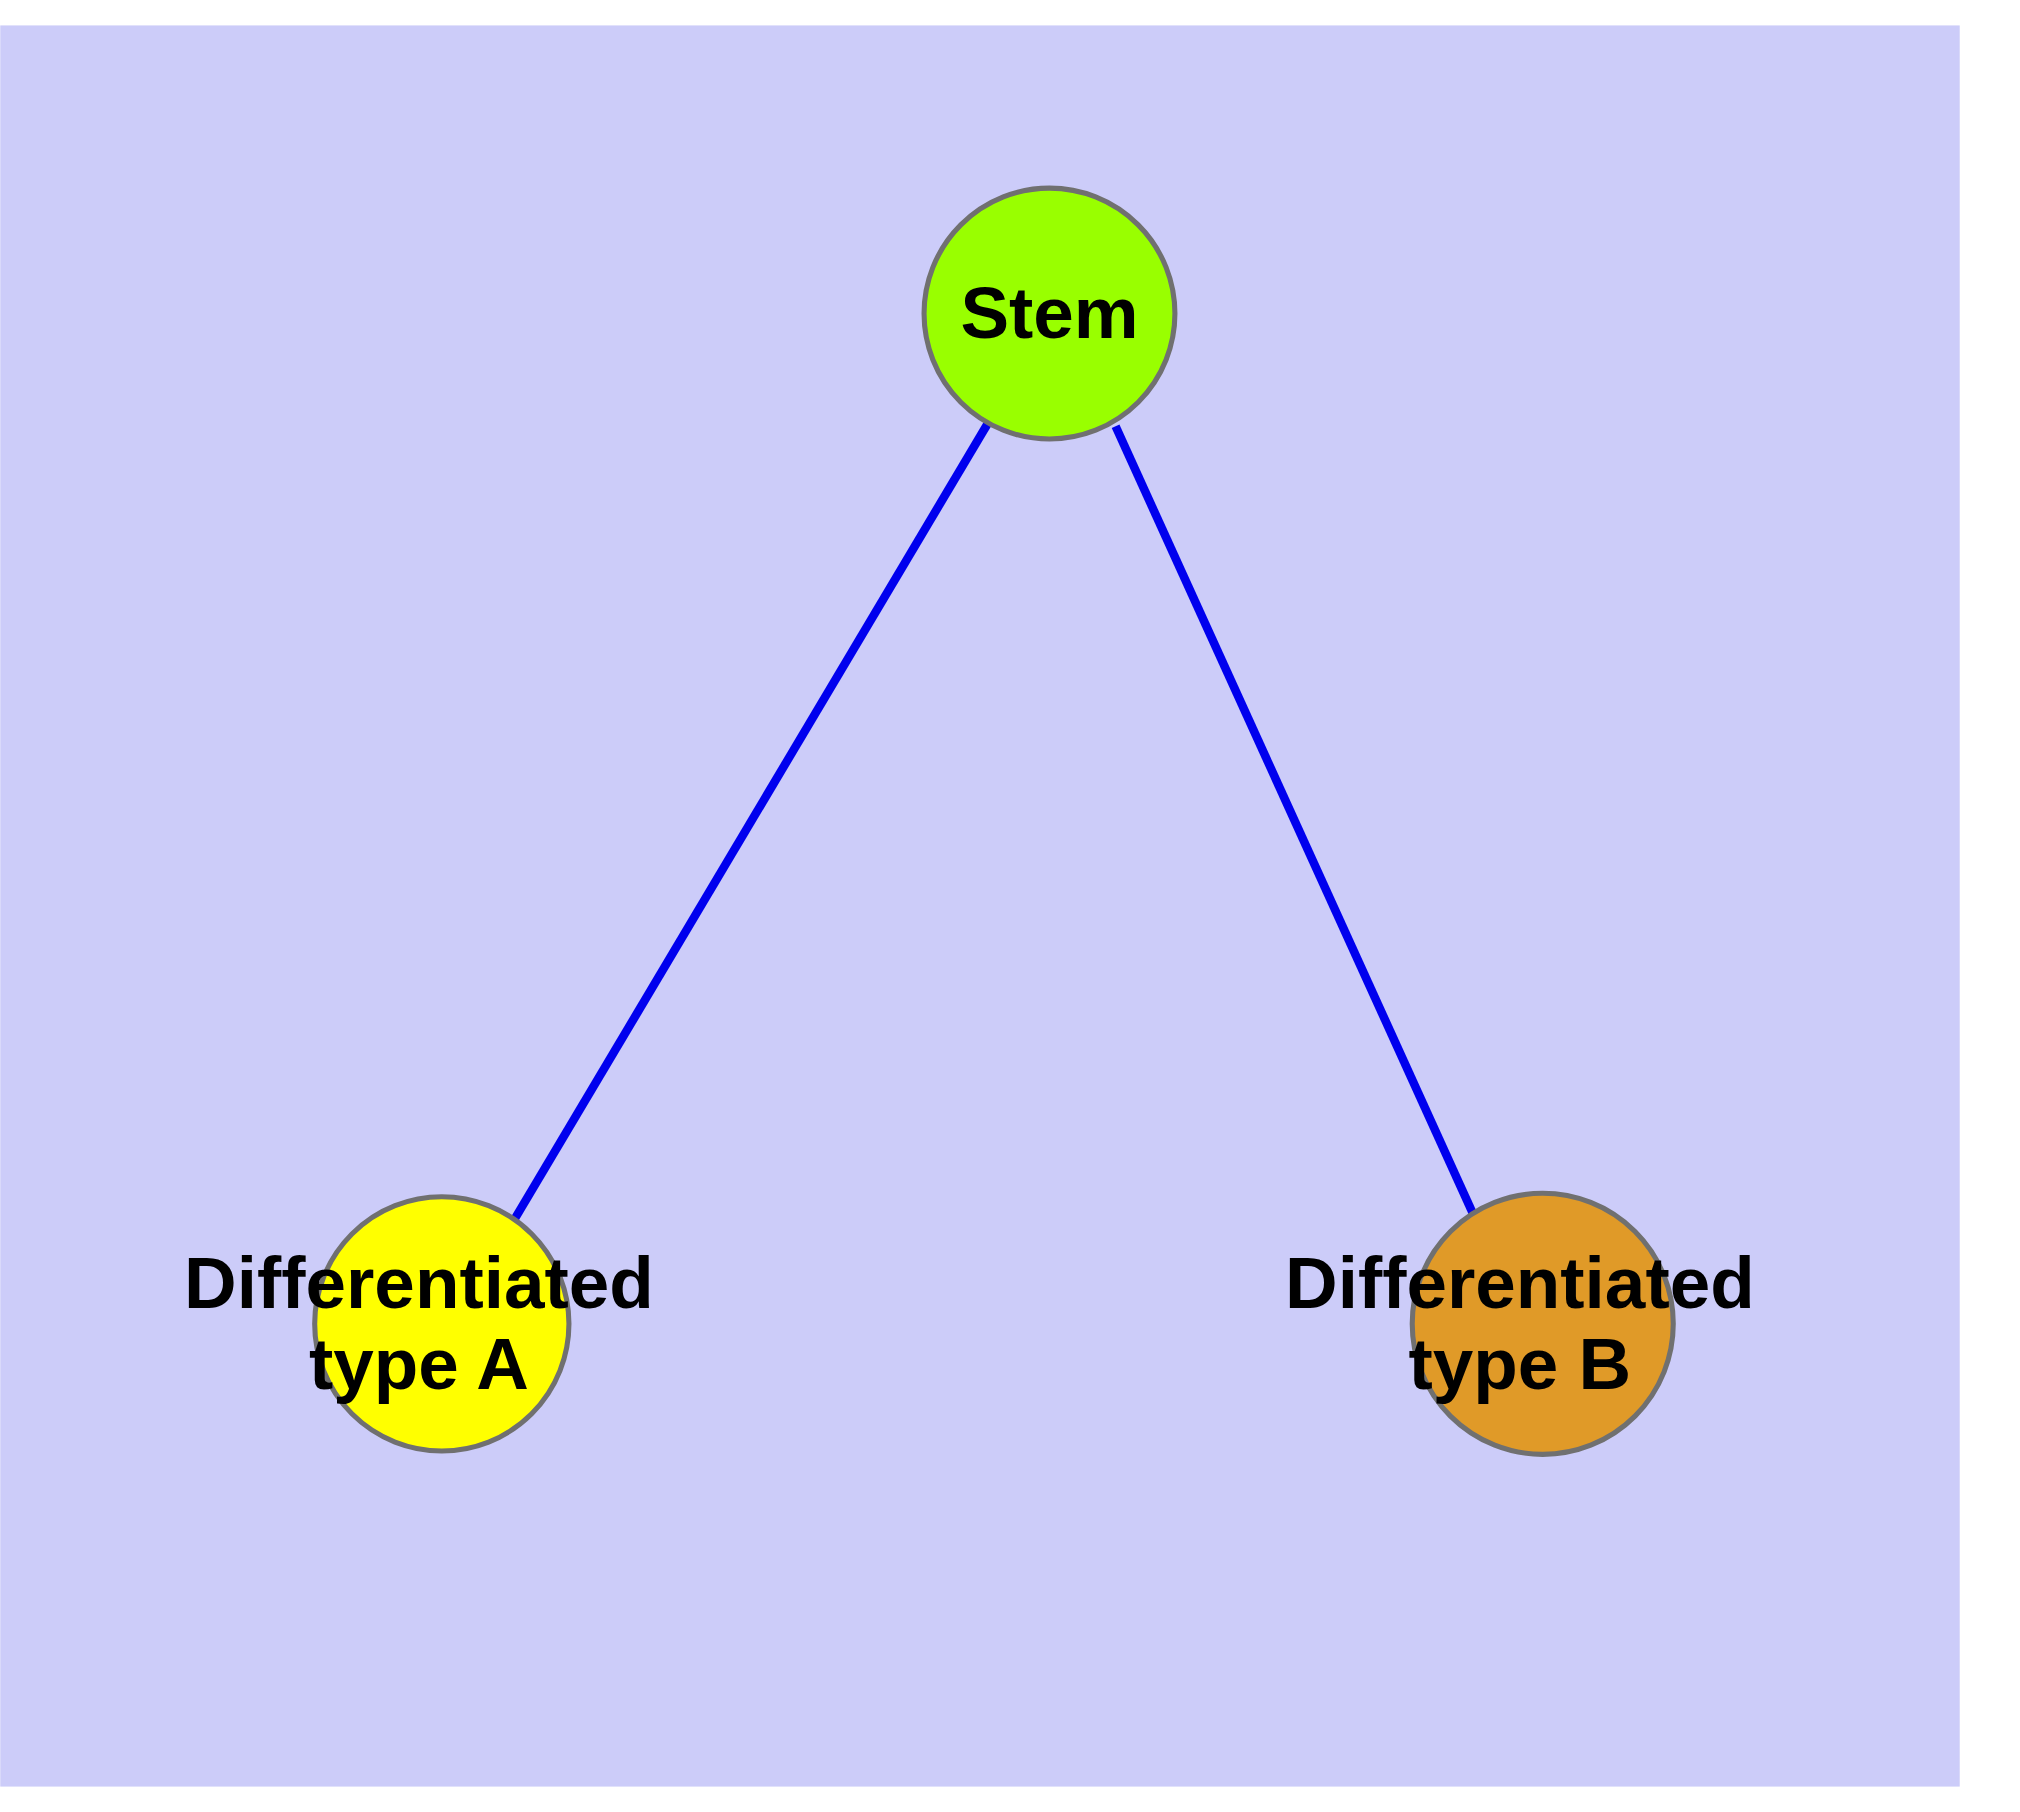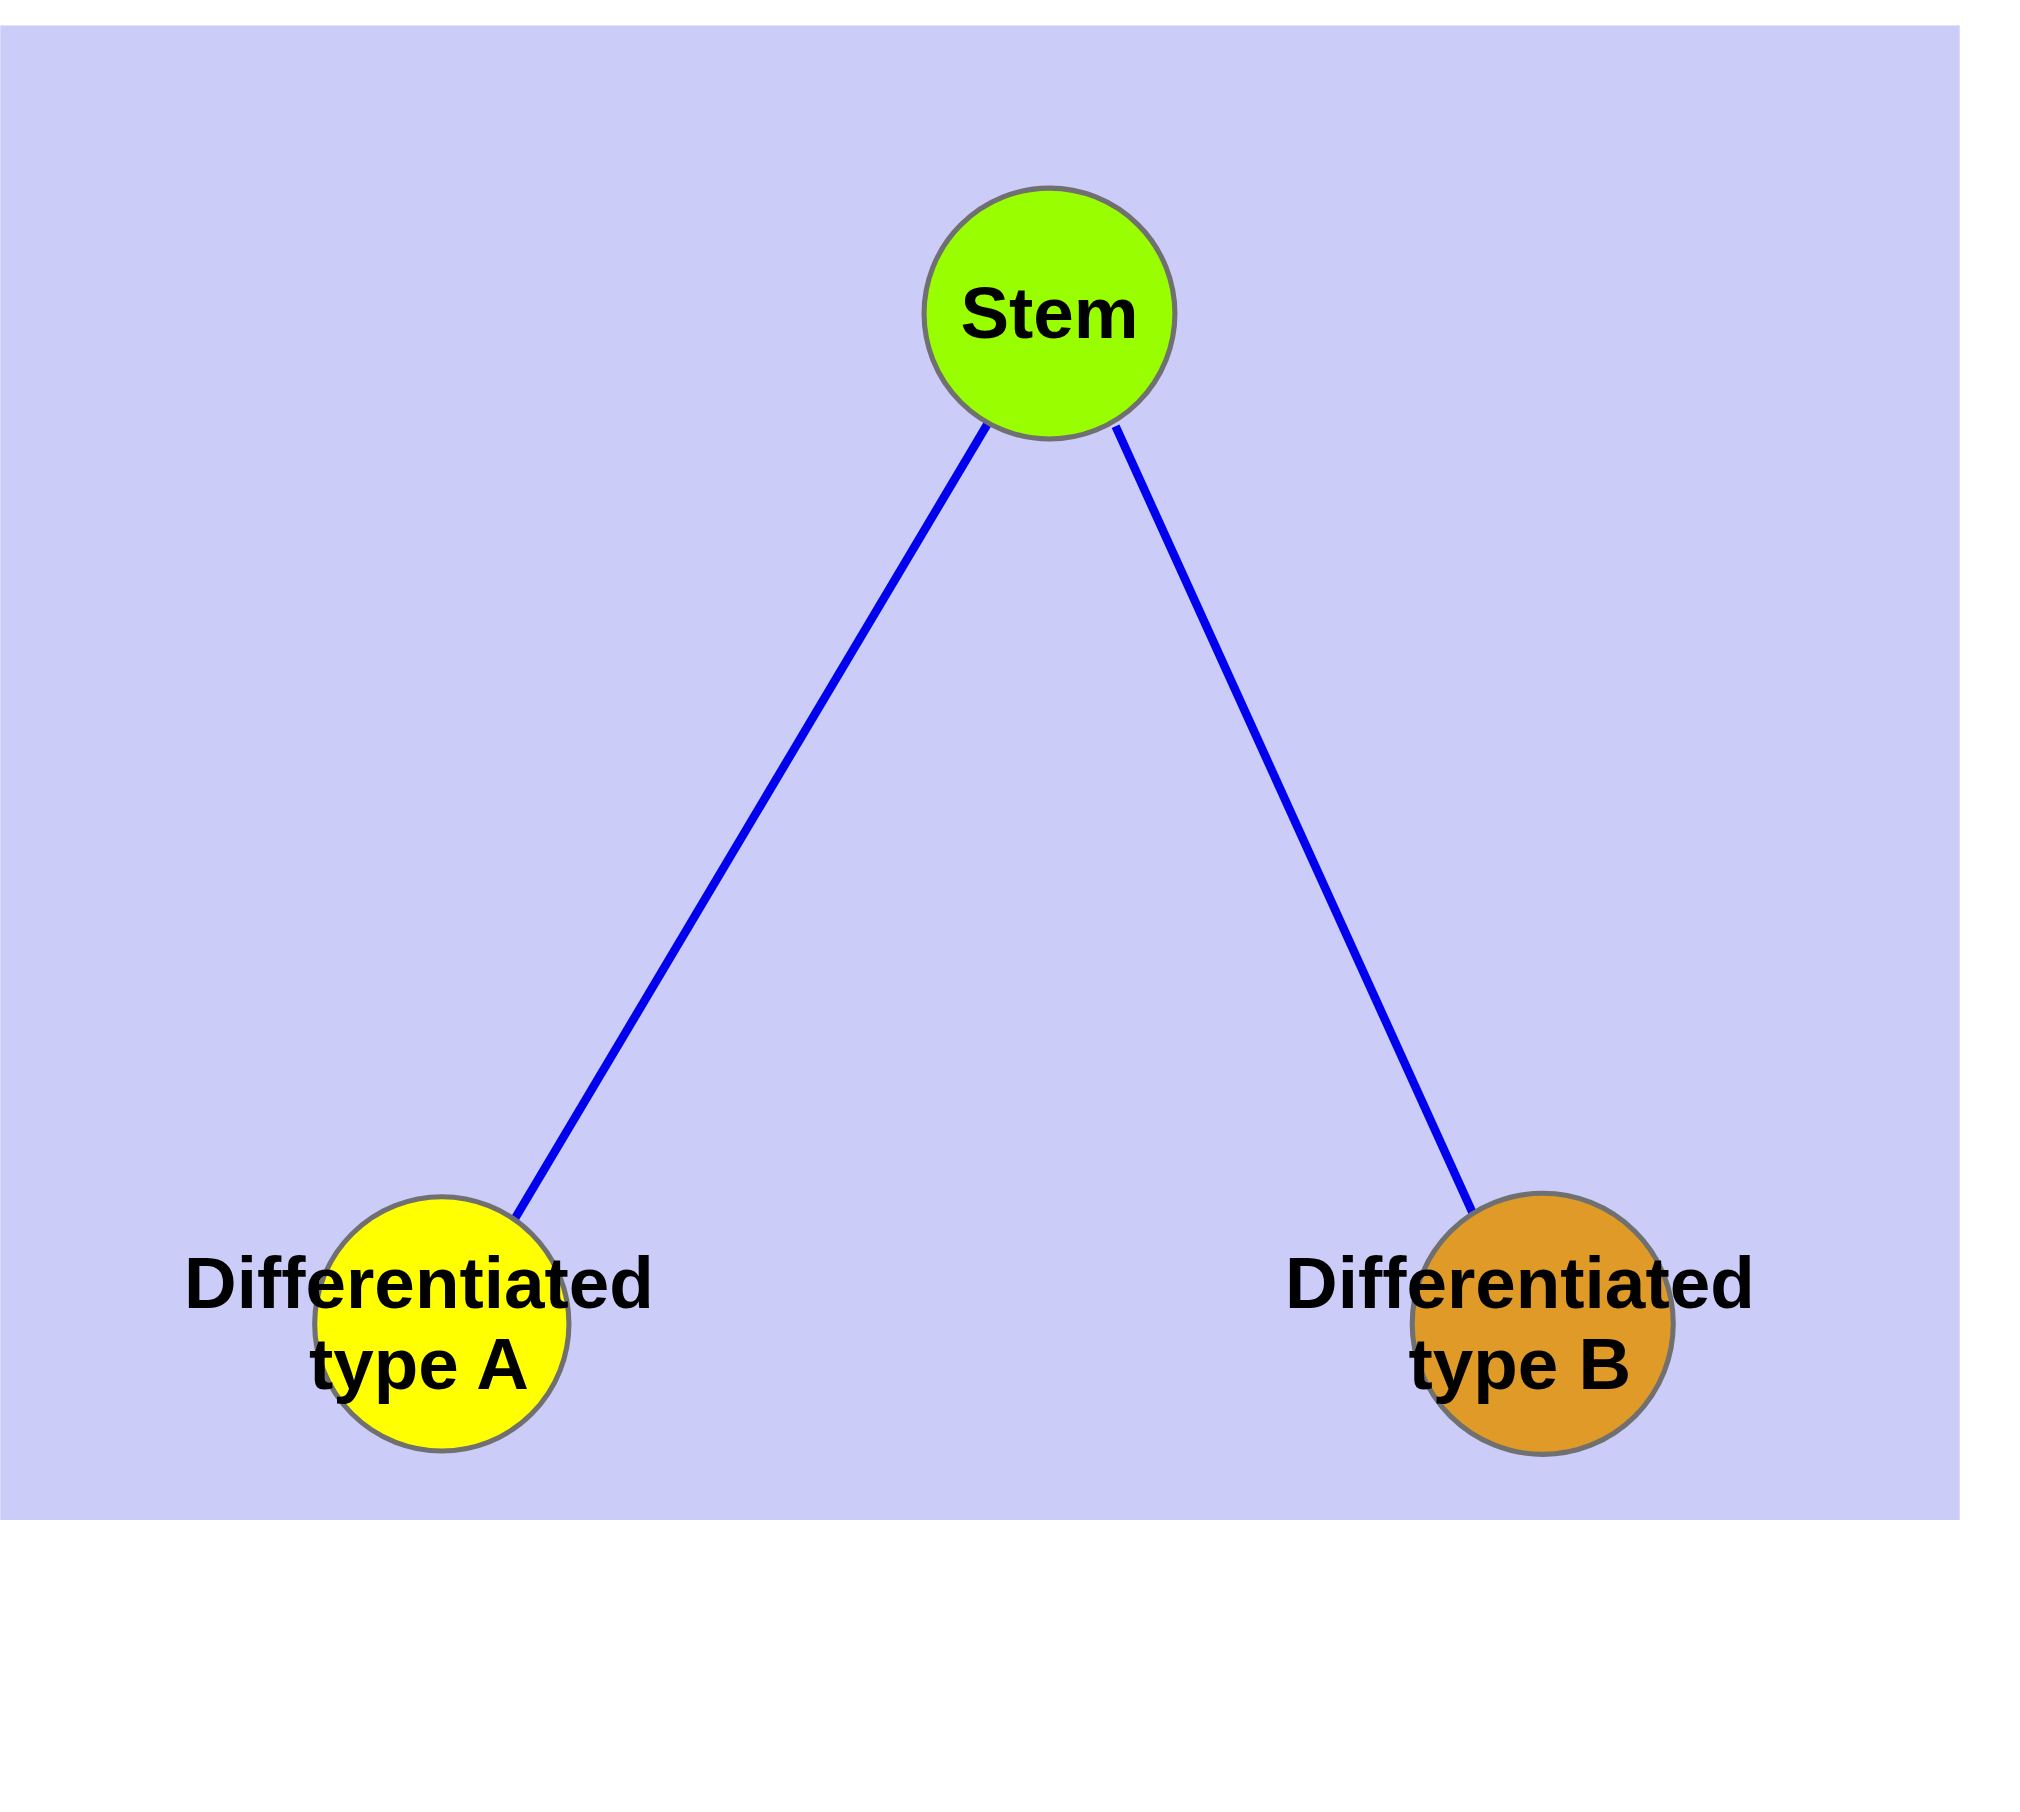--- a/index.html
+++ b/index.html
@@ -26,21 +26,21 @@
   .node-label {
     font-family: "Liberation Sans", sans-serif;
     font-weight: bold;
     fill: #000000;
     paint-order: normal;
   }
 </style>
 </head>
 <body>
 
-<div id="canvas" style="width: 2021px; height: 1520px;">
+<div id="canvas" style="width: 2021px; height: 1812px;">
   <svg id="graph-svg" viewBox="0 0 2384 2138" xmlns="http://www.w3.org/2000/svg" style="width: 2021px; height: 1812px;">
 
     <rect id="bg-full" x="0" y="0" width="2384" height="2138" fill="#ffffff"></rect>
 
     <rect id="bg-plot" x="0" y="30" width="2312" height="2078" fill="#ccccf9"></rect>
 
     <g id="edges-layer">
       <line id="edge-0" stroke-linecap="butt" x1="1165" y1="500" x2="606" y2="1440" stroke="#0000ee" stroke-width="10"></line>
       <line id="edge-1" stroke-linecap="butt" x1="1316" y1="503" x2="1740" y2="1437" stroke="#0000ee" stroke-width="10"></line>
     </g>

